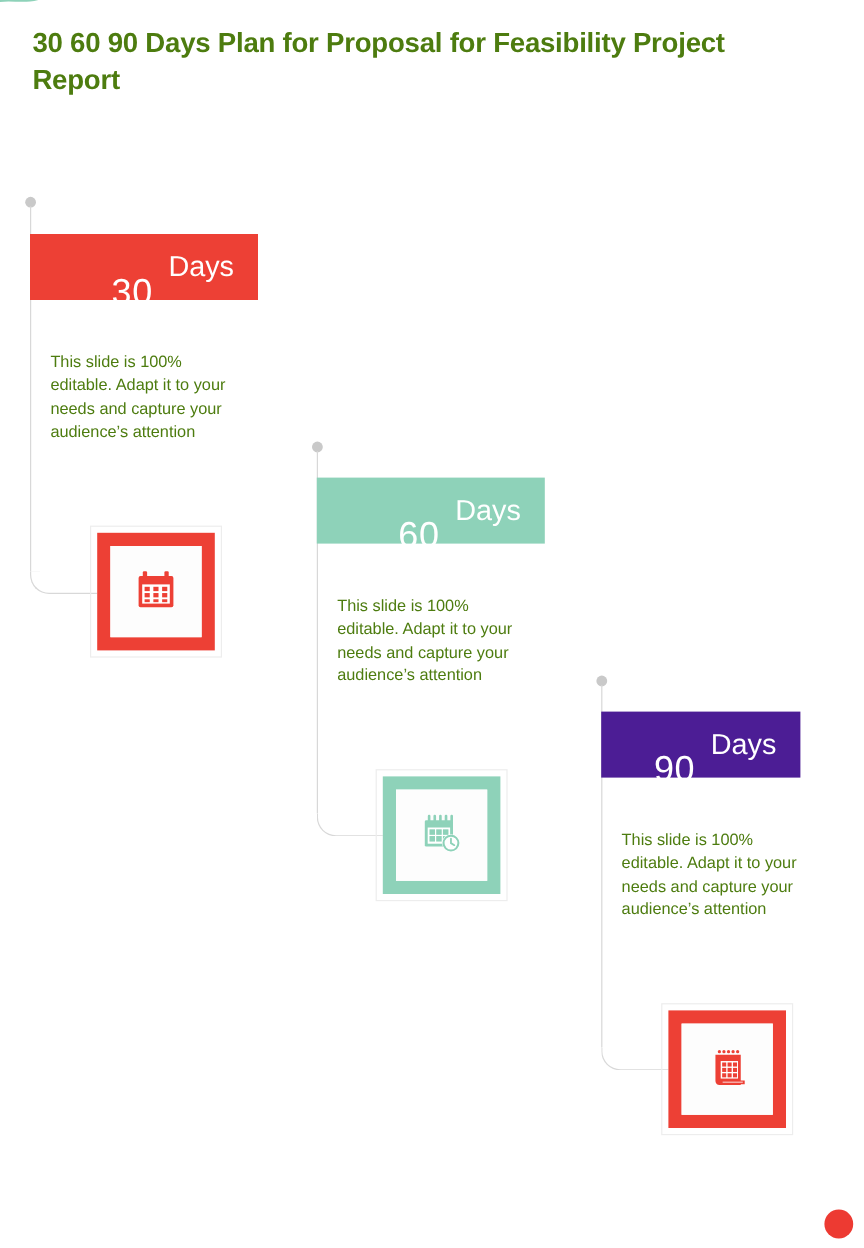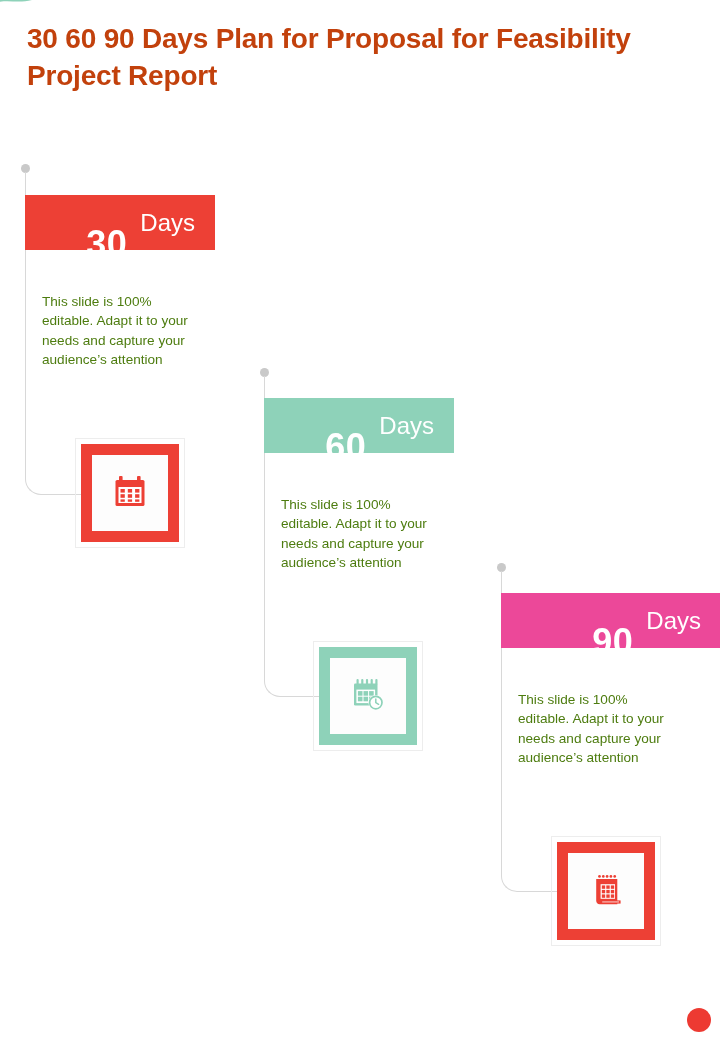--- a/index.html
+++ b/index.html
@@ -24,24 +24,24 @@
     height: 62px;
     pointer-events: none;
   }
 
   
   .page-title {
     position: absolute;
     left: 27px;
     top: 20px;
     width: 650px;
-    font-size: 28px;
+    font-size: 23px;
     font-weight: bold;
     line-height: 1.33;
-    color: #c2410c;
+    color: #4d7c0f;
     letter-spacing: -0.2px;
   }
 
   
   .stage {
     position: absolute;
     left: 0;
     top: 0;
     width: 720px;
     height: 1040px;
@@ -80,22 +80,22 @@
   .label-bar {
     position: absolute;
     display: flex;
     align-items: center;
     justify-content: flex-end;
     padding-right: 20px;
     box-sizing: border-box;
     height: 55px;
   }
   .label-num {
-    font-size: 36px;
-    font-weight: bold;
+    font-size: 30px;
+    font-weight: normal;
     color: #ffffff;
     line-height: 1;
     letter-spacing: 0.5px;
     margin-top: 42px;
   }
   .label-word {
     font-size: 24px;
     color: #ffffff;
     line-height: 1;
     margin-left: 13px;
@@ -244,21 +244,21 @@
       </div>
     </div>
   </div>
 
   <div class="connector" style="left:497px; top:563px; width:60px; height:336px;">
     <div class="conn-dot"></div>
     <div class="conn-line" style="height:302px;"></div>
     <div class="conn-elbow" style="top:310px; width:56px;"></div>
   </div>
 
-  <div class="label-bar" style="left:501px; top:593px; width:220px; background:#ec4899;">
+  <div class="label-bar" style="left:501px; top:593px; width:166px; background:#4c1d95;">
     <span class="label-num">90</span>
     <span class="label-word">Days</span>
   </div>
 
   <div class="body-copy" style="left:518px; top:690px;">This slide is 100% editable. Adapt it to your needs and capture your audience’s attention</div>
 
   <div class="icon-wrap" style="left:551px; top:836px;">
     <div class="icon-frame" style="border-color:#ED4035;">
       <div class="icon-inner">
         <svg width="40" height="40" viewBox="0 0 40 40" aria-hidden="true">

